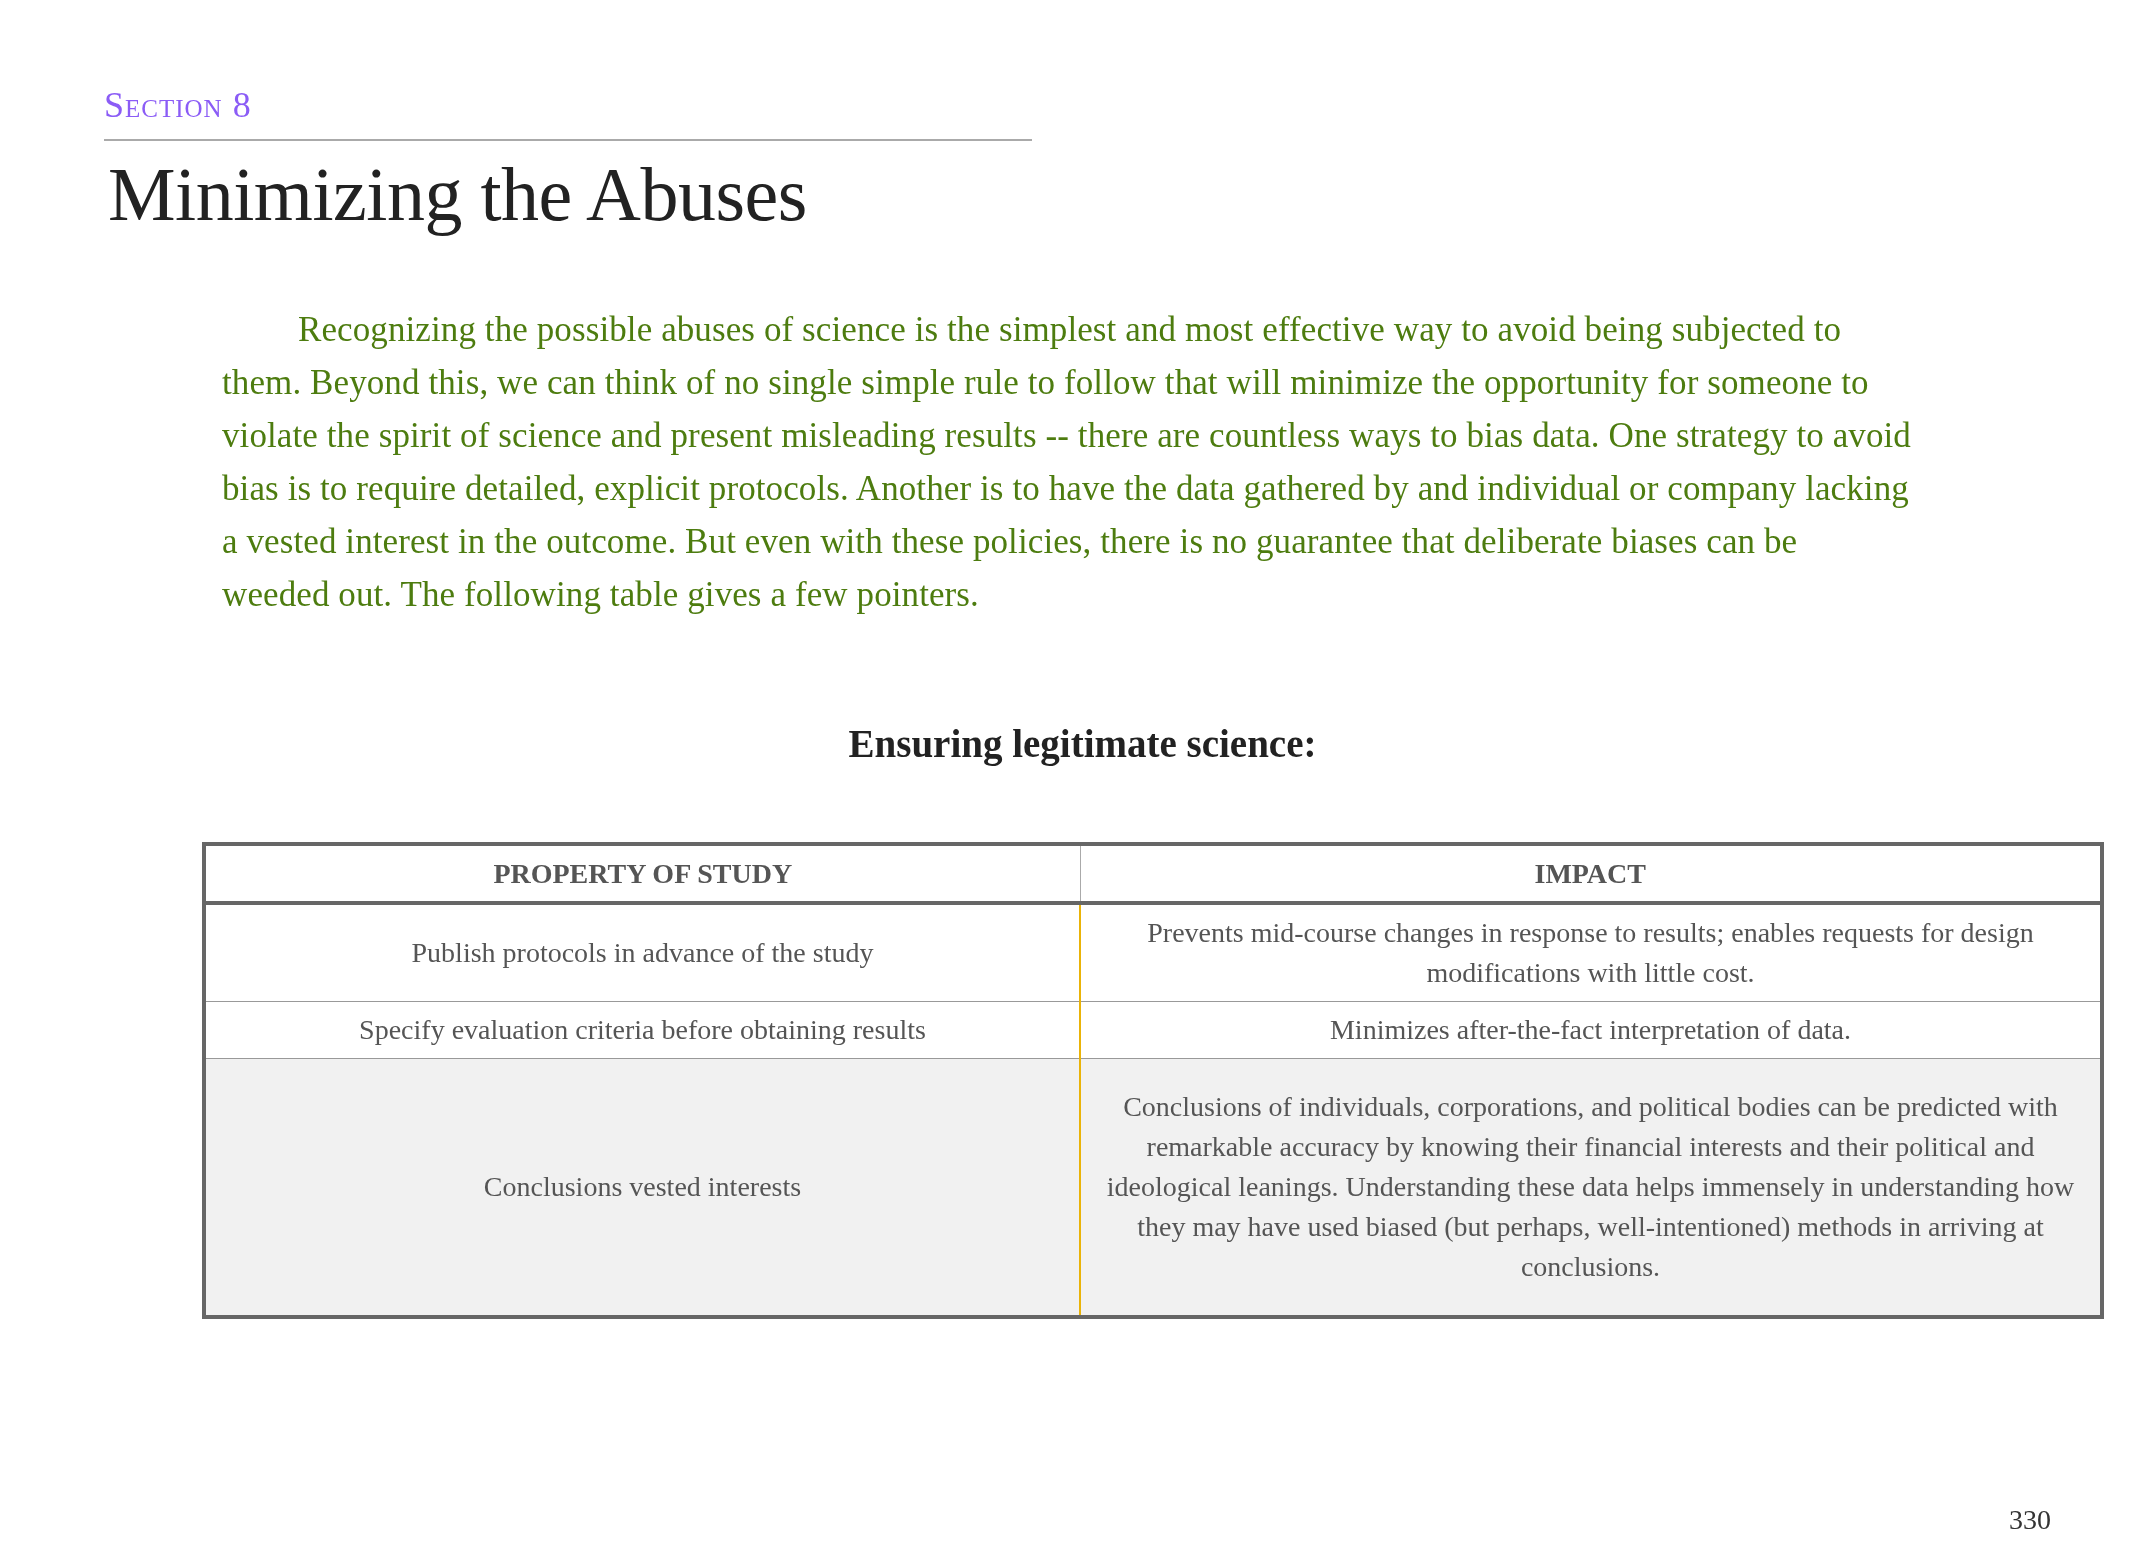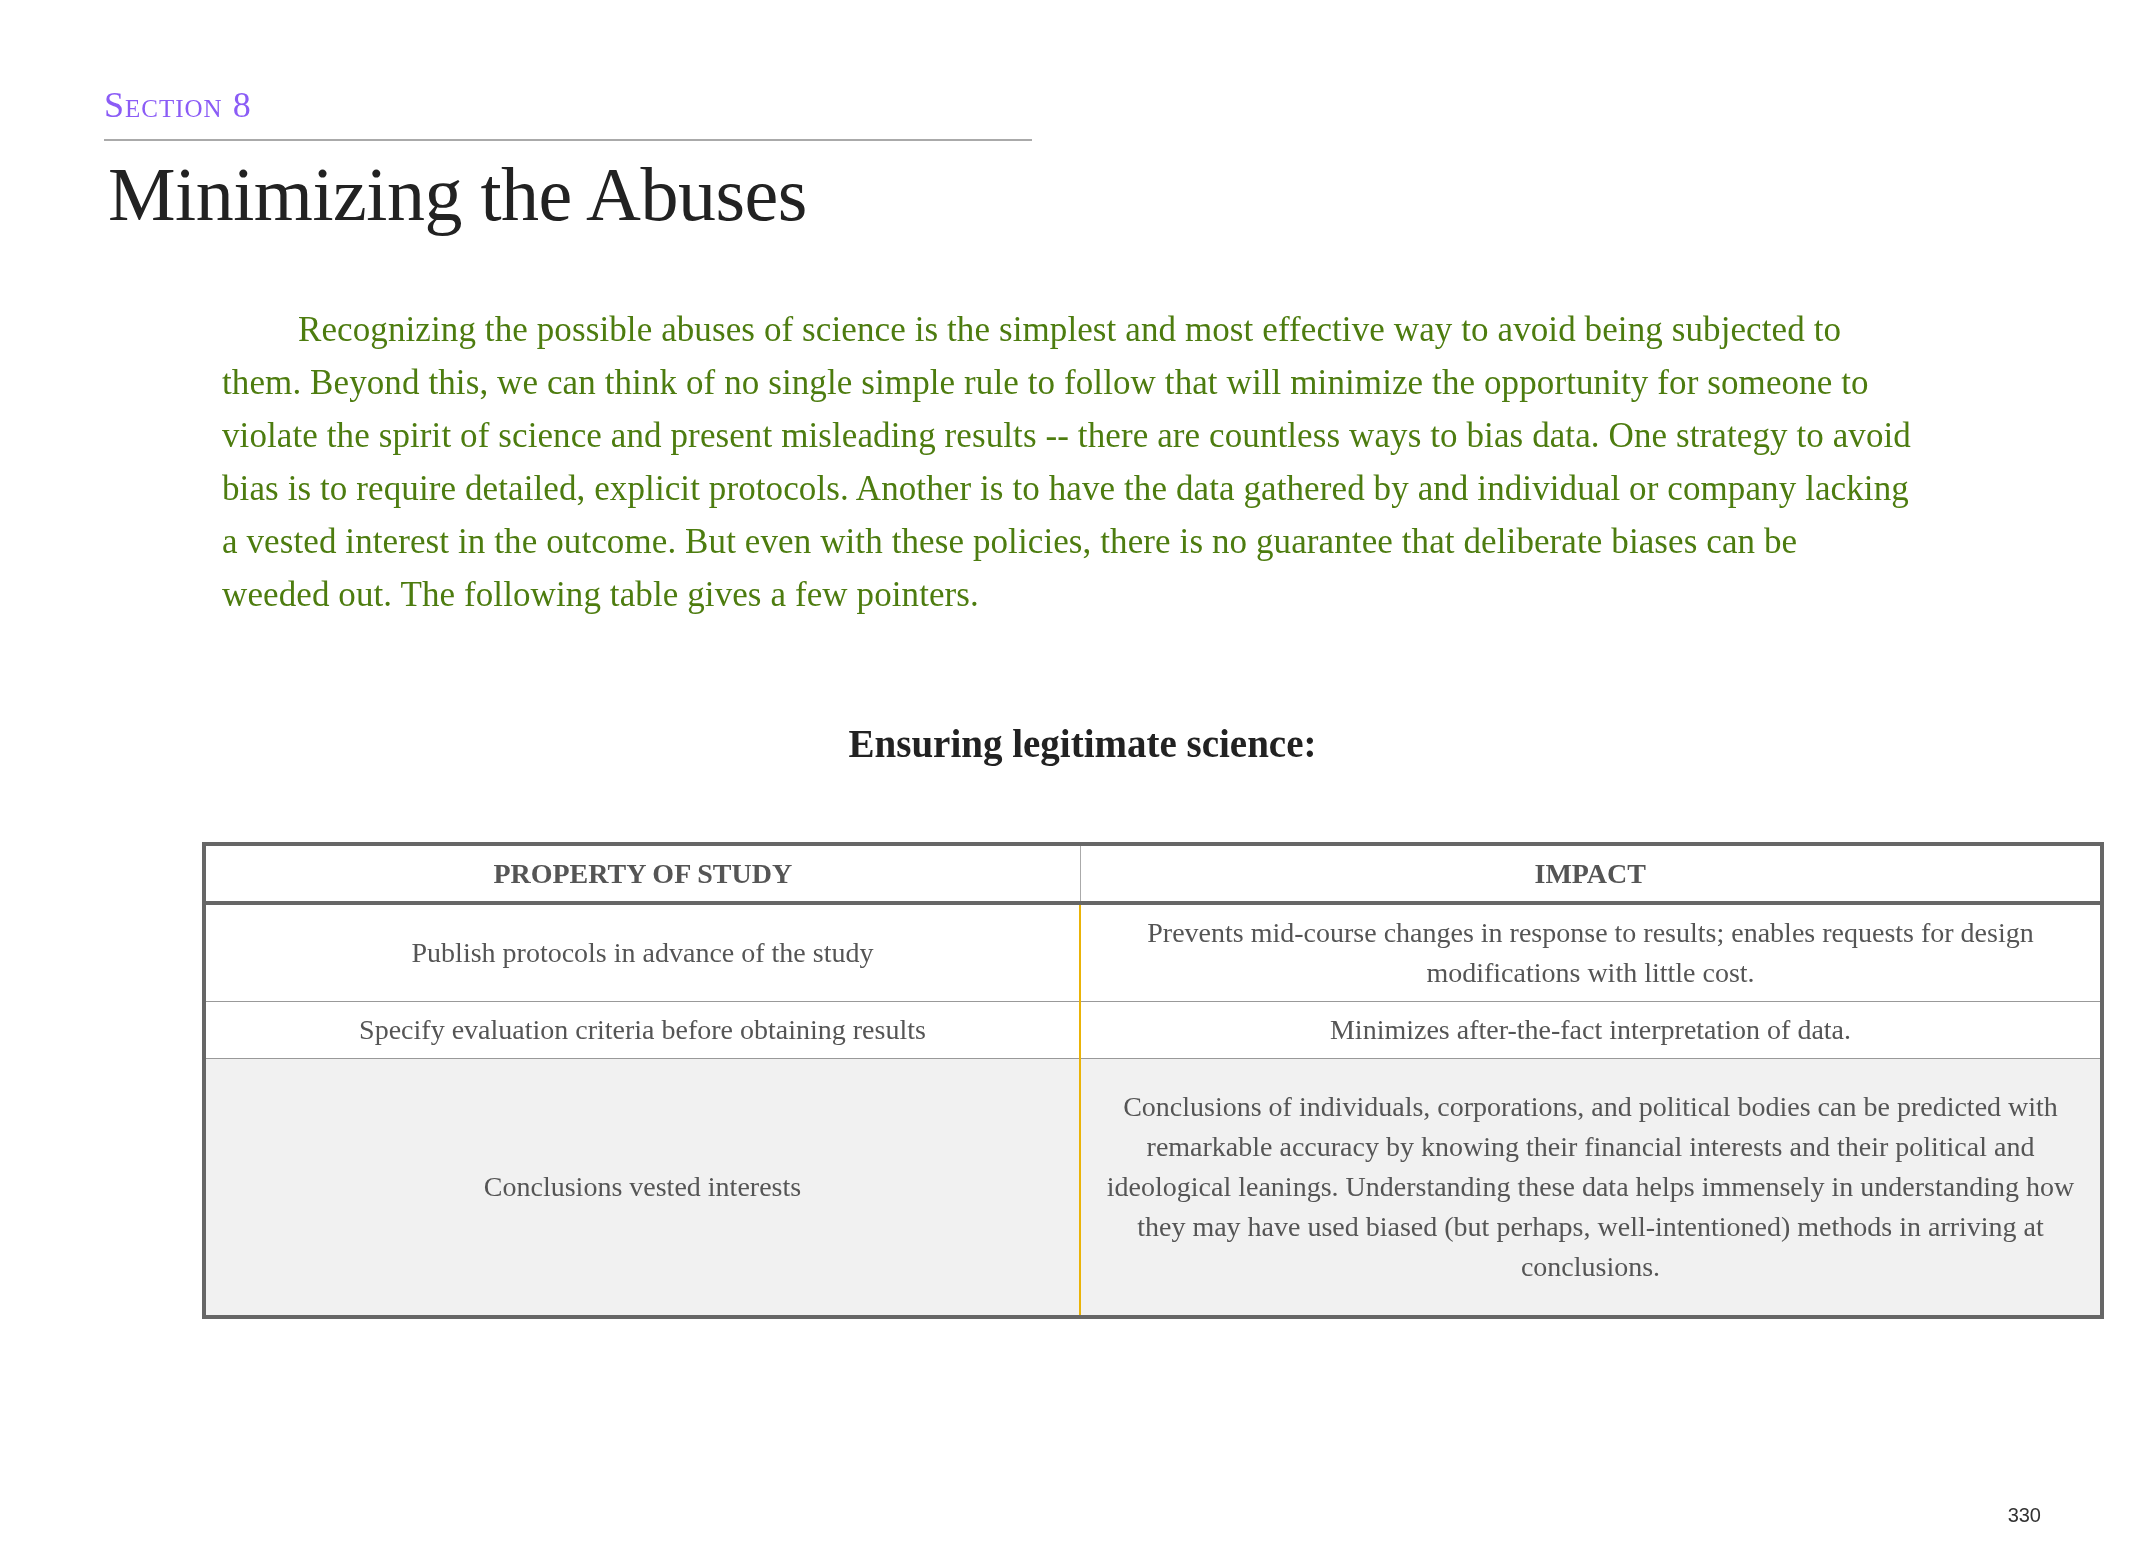--- a/index.html
+++ b/index.html
@@ -110,25 +110,25 @@
       text-align: center;
       width: 849px;
     }
     td.impact-cell {
       text-align: center;
     }
     tr.row-white td { background: #ffffff; }
     tr.row-grey td { background: #f1f1f1; }
     .page-number {
       position: absolute;
-      right: 92px;
+      right: 82px;
       top: 1504px;
-      font-size: 20px;
+      font-size: 28px;
       color: #333333;
-      font-family: Liberation Sans, sans-serif;
+      font-family: Liberation Serif, serif;
     }
   </style>
 </head>
 <body>
 
 <div class="section-label">Section 8</div>
 <div class="section-rule"></div>
 <h1 class="page-title">Minimizing the Abuses</h1>
 
 <p class="body-para">Recognizing the possible abuses of science is the simplest and most effective way to avoid being subjected to them. Beyond this, we can think of no single simple rule to follow that will minimize the opportunity for someone to violate the spirit of science and present misleading results -- there are countless ways to bias data. One strategy to avoid bias is to require detailed, explicit protocols. An­other is to have the data gathered by and individual or company lacking a vested interest in the out­come. But even with these policies, there is no guarantee that deliberate biases can be weeded out. The following table gives a few pointers.</p>

